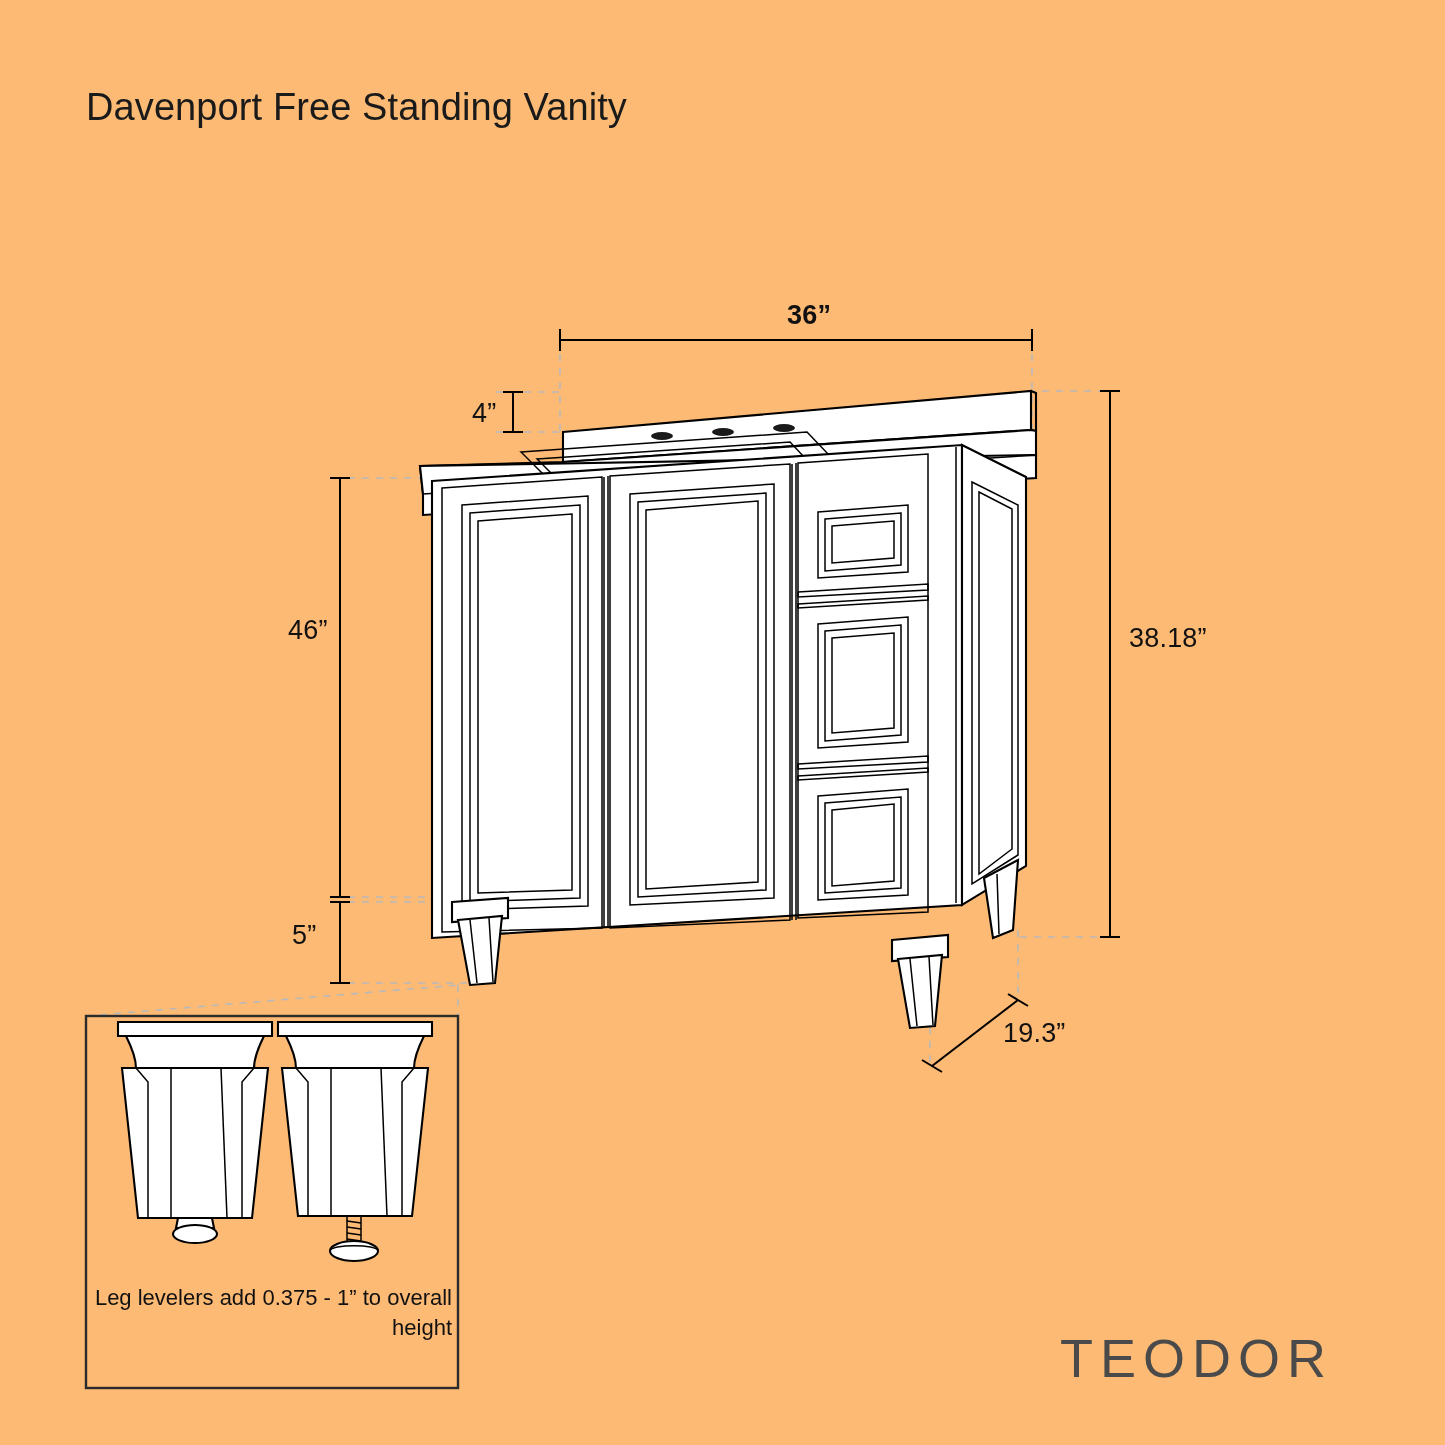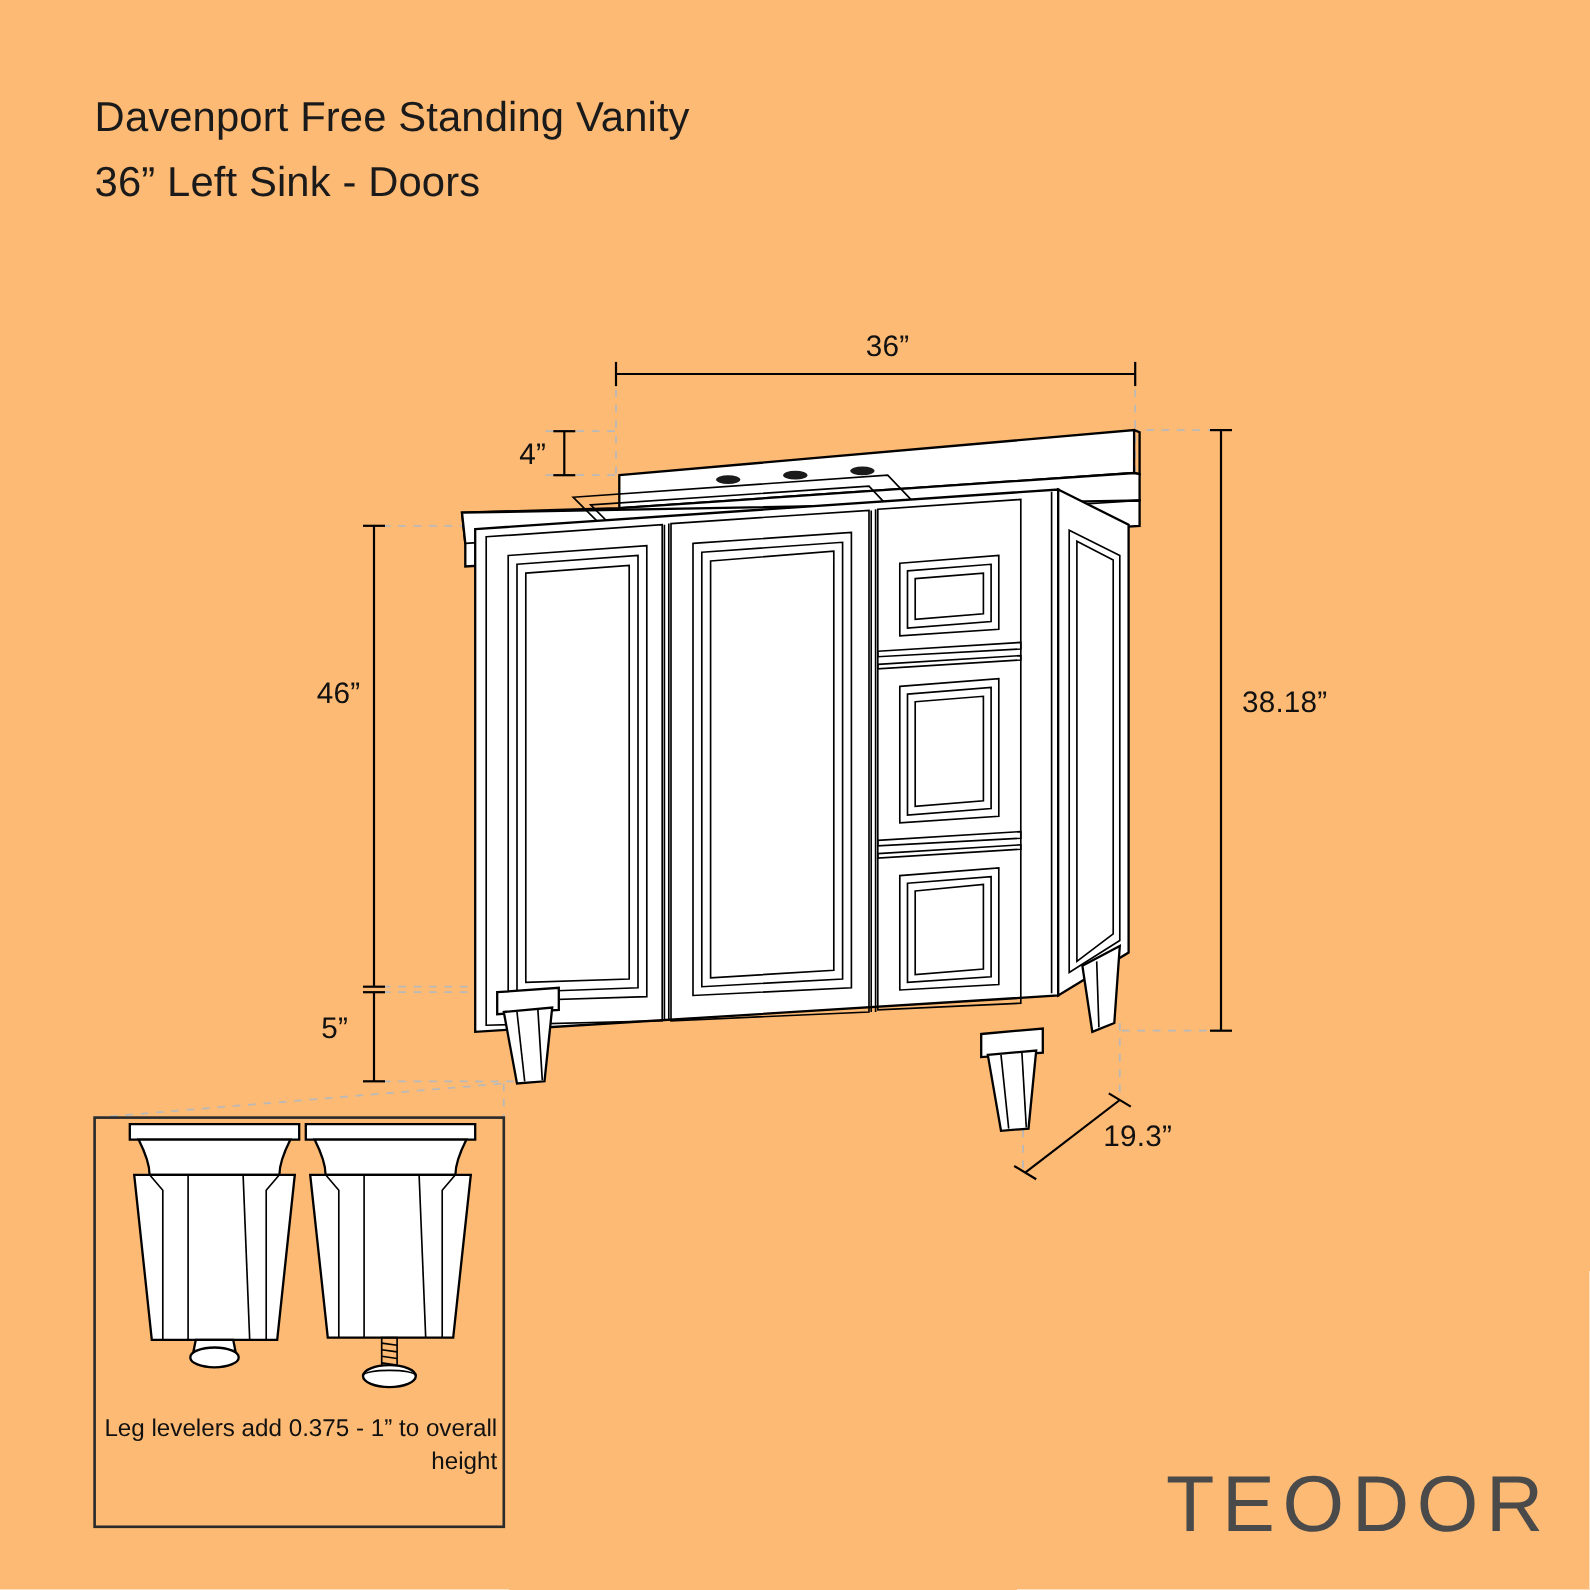--- a/index.html
+++ b/index.html
@@ -42,21 +42,21 @@
     color: #111111;
     text-align: right;
     width: 360px;
     left: 92px;
     top: 1283px;
   }
   .brand {
     position: absolute;
     left: 1060px;
     top: 1327px;
-    font-size: 72px;
+    font-size: 54px;
     letter-spacing: 7px;
     color: #4a4a4a;
     font-weight: 300;
     font-family: "Liberation Sans", sans-serif;
     -webkit-text-stroke: 0px;
   }
   svg.draw {
     position: absolute;
     left: 0;
     top: 0;
@@ -70,21 +70,20 @@
   .dimline { stroke: #000; stroke-width: 2.0; fill: none; }
   .boxline { stroke: #2b2b2b; stroke-width: 2.4; fill: none; }
 </style>
 </head>
 <body>
 
 <div id="page">
 
   <div class="title-block">
     <div class="title-line">Davenport Free Standing Vanity</div>
-    <div class="title-line">36” Left Sink - Doors</div>
   </div>
 
   <svg class="draw" viewBox="0 0 1445 1445">
 
     <g>
 
       <line class="dash" x1="560" y1="340" x2="560" y2="432"></line>
       <line class="dash" x1="1032" y1="340" x2="1032" y2="430"></line>
 
       <line class="dash" x1="496" y1="392" x2="566" y2="392"></line>
@@ -284,21 +283,21 @@
           <line class="ln-thin" x1="347" y1="1227" x2="361" y2="1229"></line>
           <line class="ln-thin" x1="347" y1="1233" x2="361" y2="1235"></line>
           <line class="ln-thin" x1="347" y1="1239" x2="361" y2="1241"></line>
         </g>
         <ellipse class="ln-fill" cx="354" cy="1251" rx="24" ry="10"></ellipse>
         <path class="ln-thin" d="M330,1251 C330,1244 378,1244 378,1251"></path>
       </g>
     </g>
   </svg>
 
-  <div class="dim-label" style="left:787px; top:300px;">36”</div>
+  <div class="dim-label" style="left:787px; top:300px;font-weight:bold;">36”</div>
   <div class="dim-label" style="left:472px; top:398px;">4”</div>
   <div class="dim-label" style="left:288px; top:615px;">46”</div>
   <div class="dim-label" style="left:292px; top:920px;">5”</div>
   <div class="dim-label" style="left:1129px; top:623px;">38.18”</div>
   <div class="dim-label" style="left:1003px; top:1018px;">19.3”</div>
 
   <div class="note-text">Leg levelers add 0.375 - 1” to overall height</div>
 
   <div class="brand">TEODOR</div>
 

